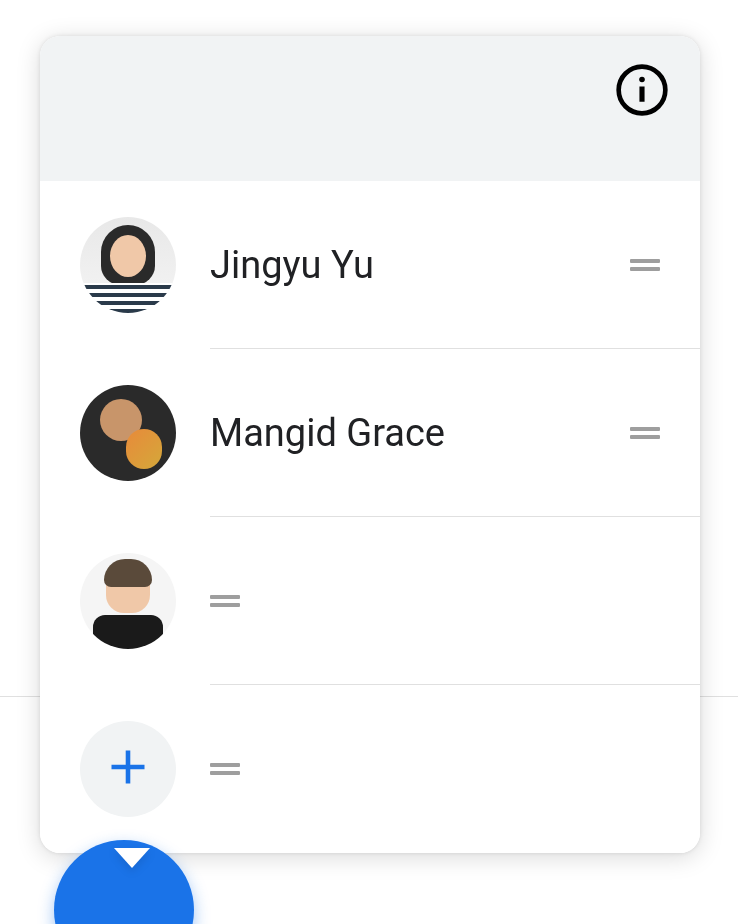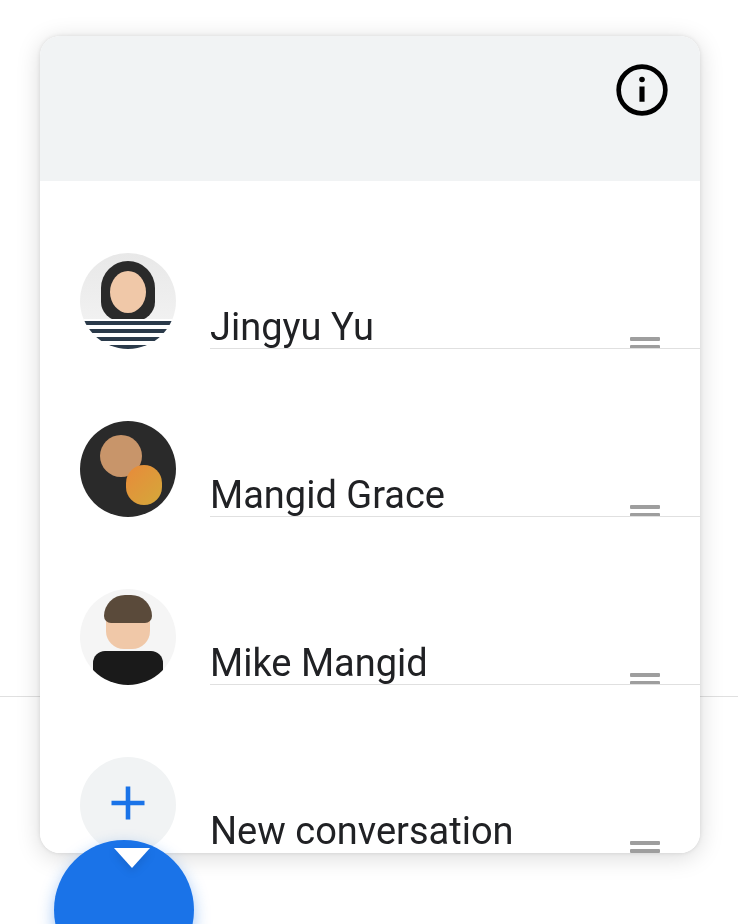--- a/index.html
+++ b/index.html
@@ -50,21 +50,21 @@
       width: 56px;
       height: 56px;
     }
 
     .list {
       background: #ffffff;
     }
 
     .list-item {
       display: flex;
-      align-items: flex-end;
+      align-items: center;
       height: 168px;
       padding: 0 40px;
       cursor: pointer;
       position: relative;
     }
 
     .list-item:not(:last-child)::after {
       content: '';
       position: absolute;
       bottom: 0;
@@ -290,37 +290,35 @@
       <div class="drag-handle">
         <span></span>
           <span></span>
       </div>
     </div>
 
     <div class="list-item">
       <div class="avatar avatar-3">
         <span class="body"></span>
       </div>
-      <div class="item-label">Mike Mangid</div>
       <div class="drag-handle">
         <span></span>
           <span></span>
       </div>
     </div>
 
     <div class="list-item">
       <div class="avatar avatar-plus">
         <span class="plus-icon">
           <svg viewBox="0 0 24 24" fill="none" stroke="#1a73e8" stroke-width="2.5" stroke-linecap="butt">
             <line x1="12" y1="3" x2="12" y2="21"></line>
             <line x1="3" y1="12" x2="21" y2="12"></line>
           </svg>
         </span>
       </div>
-      <div class="item-label">New conversation</div>
       <div class="drag-handle">
         <span></span>
           <span></span>
       </div>
     </div>
 
   </div>
 </div>
 
 <div class="popup-pointer"></div>

